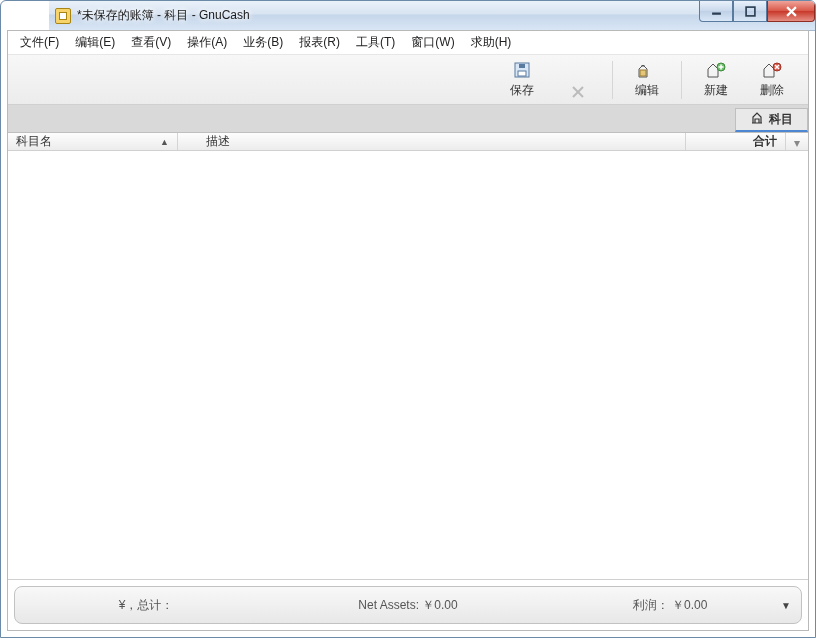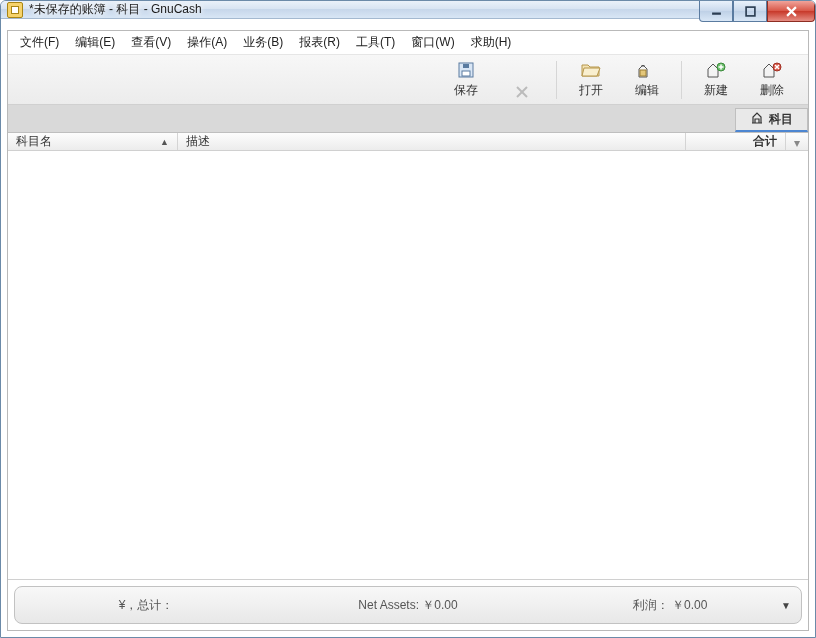--- a/index.html
+++ b/index.html
@@ -8,27 +8,28 @@
     font-size: 12px;
     background: #fff;
     width: 816px;
     height: 638px;
     overflow: hidden;
     border: 1px solid #6b8aa8;
     border-radius: 6px 6px 0 0;
   }
   
   .titlebar {
-    height: 18px;
+    height: 30px;
     background: linear-gradient(#eaf1f9, #d8e4f2 45%, #c6d6ea 48%, #d8e6f5);
     border-bottom: 1px solid #a4b9d0;
     display: flex;
     align-items: center;
     padding-left: 6px;
     position: relative;
+    margin-left: 48px;
   }
   .titlebar .app-icon {
     width: 16px; height: 16px;
     background: #f6d36b;
     border: 1px solid #a98514;
     border-radius: 2px;
     margin-right: 6px;
     position: relative;
   }
   .titlebar .app-icon::after{
@@ -131,21 +132,21 @@
     display:flex;
     align-items:flex-end;
   }
   .col {
     border-right:1px solid #d4d4d4;
     display:flex; align-items:center;
     padding:0 8px;
     color:#333; font-size:12px;
   }
   .col.name { width:170px; justify-content:space-between; }
-  .col.desc { flex:1; }
+  .col.desc { flex:1;margin-left:20px; }
   .col.total { width:100px; justify-content:flex-end;font-weight:bold; }
   .col.opts { width:22px; justify-content:center; color:#888; border-right:none; }
   .sort-arrow { color:#555; font-size:9px; }
   
   .table-body {
     flex:1;
     background:#fff;
     border-bottom:1px solid #d0d0d0;
   }
   
@@ -221,29 +222,20 @@
         <svg width="14" height="14" viewBox="0 0 14 14">
             <line x1="2" y1="2" x2="12" y2="12" stroke="#bbb" stroke-width="2"></line>
             <line x1="12" y1="2" x2="2" y2="12" stroke="#bbb" stroke-width="2"></line>
           </svg>
       </span>
       <span>关闭</span>
     </div>
     <div class="tool-sep"></div>
     <div class="tool-btn">
       <span class="tool-icon">
-        <svg width="20" height="16" viewBox="0 0 20 16">
-            <path d="M1 3 h6 l2 2 h9 v9 H1 Z" fill="#f3e3b5" stroke="#b6964a"></path>
-            <path d="M3 6 h16 l-3 8 H1 Z" fill="#f9efcf" stroke="#b6964a"></path>
-          </svg>
-      </span>
-      <span>打开</span>
-    </div>
-    <div class="tool-btn">
-      <span class="tool-icon">
         <svg width="20" height="18" viewBox="0 0 20 18">
             <path d="M2 16 L10 16 L10 8 L6 4 L2 8 Z" fill="none" stroke="#555"></path>
             <rect x="3" y="9" width="6" height="6" fill="#e4c77a" stroke="#9c7e34"></rect>
             <line x1="4" y1="5" x2="8" y2="5" stroke="#555"></line>
           </svg>
       </span>
       <span>编辑</span>
     </div>
     <div class="tool-sep"></div>
     <div class="tool-btn">

